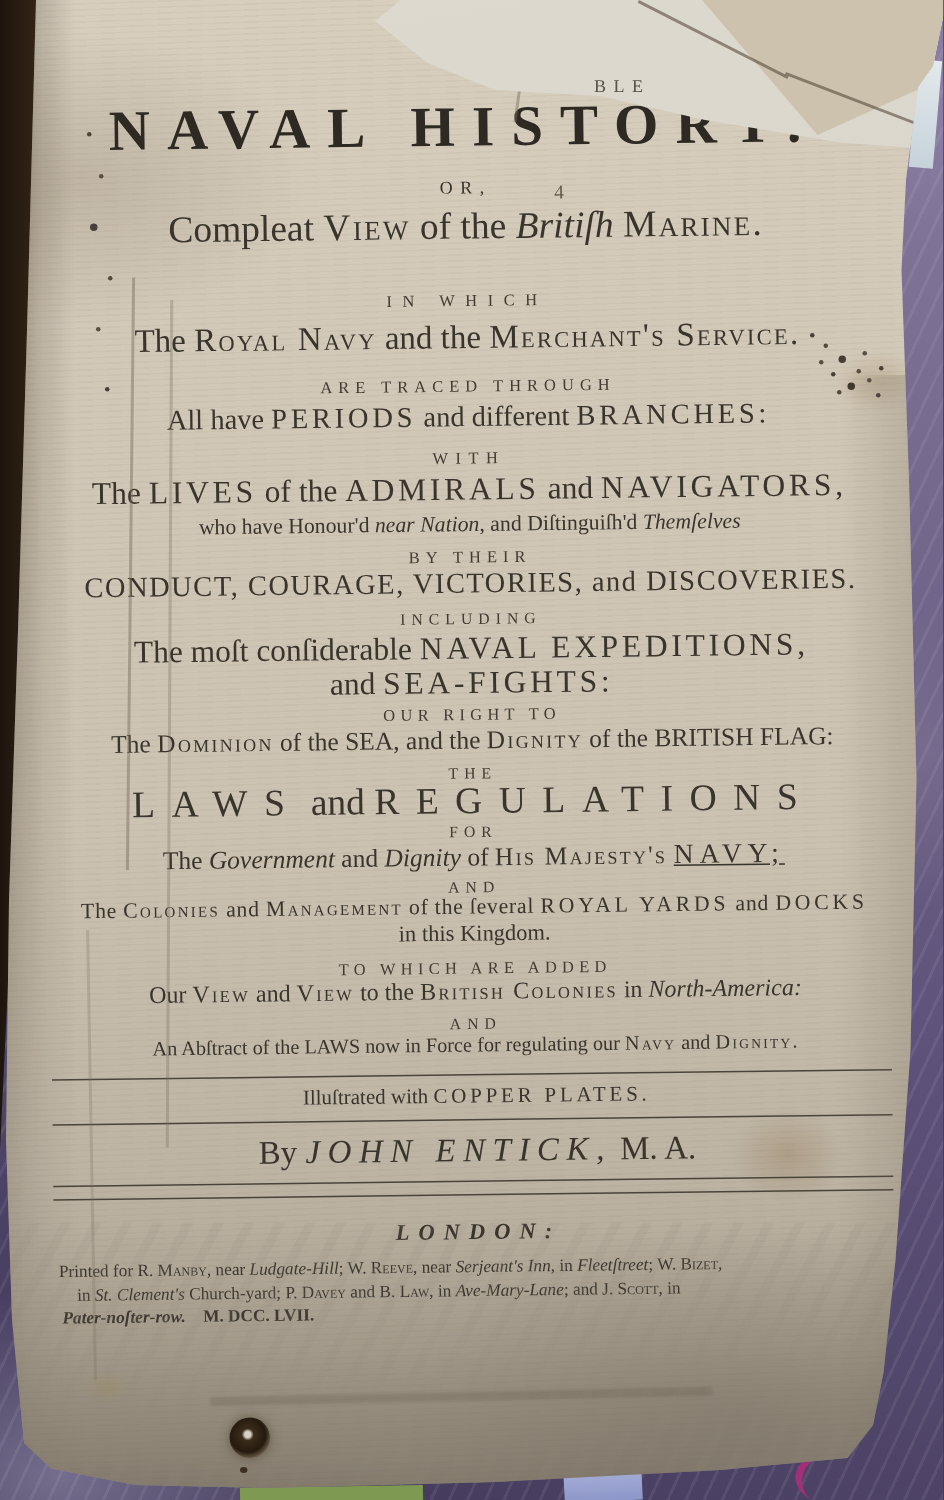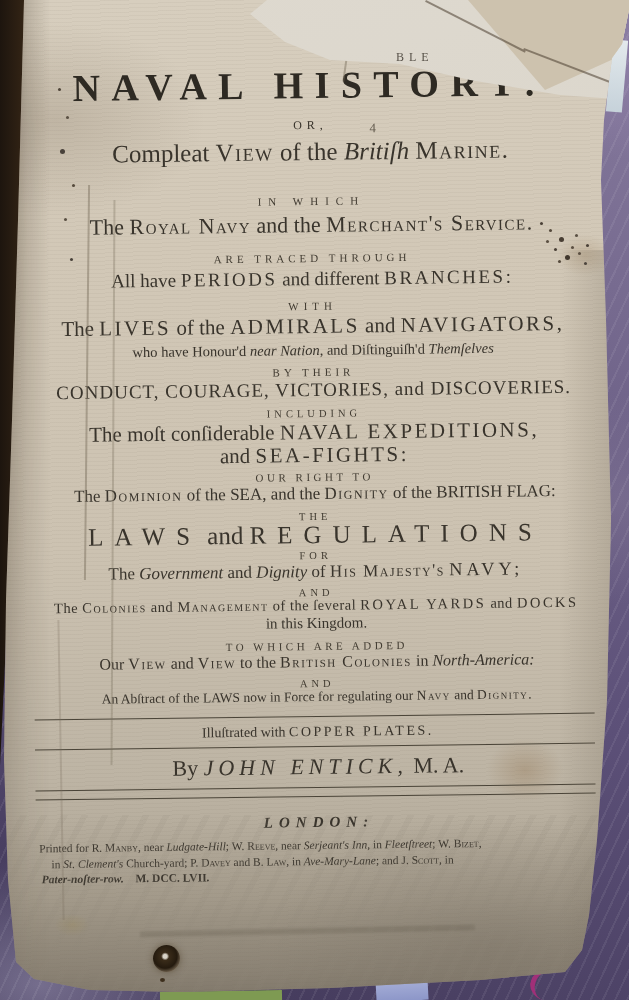--- a/index.html
+++ b/index.html
@@ -152,21 +152,21 @@
   .imprint{position:absolute;left:35px;top:838px;width:560px;font-size:11.5px;line-height:15.5px;text-align:left;white-space:nowrap;}
   .imprint .iline{display:block;}
   .imprint .iline.i2{padding-left:12px;}
   .imprint .iline.i3{padding-left:2px;font-weight:bold;}
   
   .seg-r{}
   .seg-i{font-style:italic;}
   .seg-sc{font-variant:small-caps;}
   .seg-scsp{font-variant:small-caps;letter-spacing:1.5px;}
   .seg-sp{letter-spacing:2.5px;}
-  .seg-spb{letter-spacing:4px;font-size:1.08em;}
+  .seg-spb{letter-spacing:4px;font-size:1.08em;text-decoration:underline;}
   .seg-xsp{letter-spacing:11px;}
   .seg-isp{font-style:italic;letter-spacing:5px;}
 </style>
 </head>
 <body>
 
 <div class="photo">
   <div class="bg"></div>
   <div class="bg-streaks"></div>
   <div class="sliver"></div>

